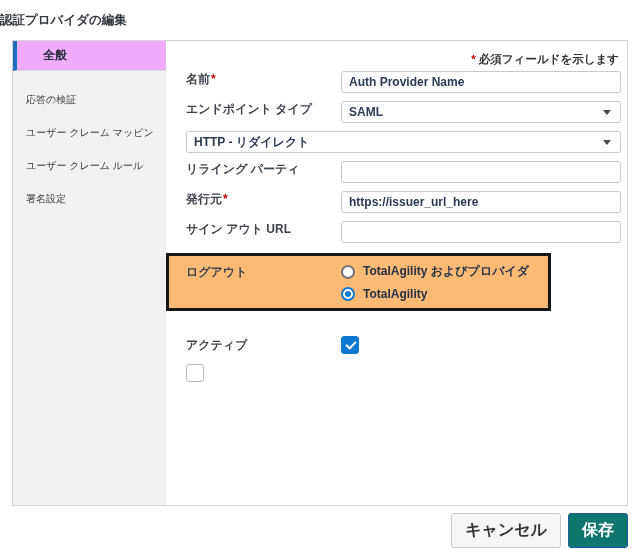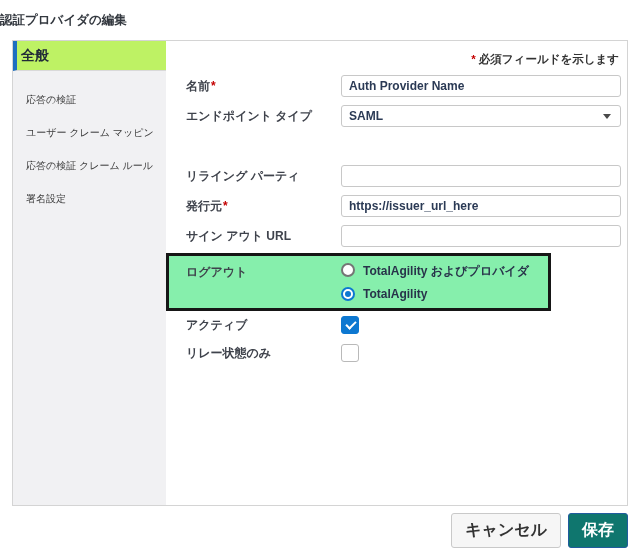--- a/index.html
+++ b/index.html
@@ -13,77 +13,77 @@
     position:absolute; left:0; top:12px;
     font-size:12.5px; font-weight:bold; color:#33383f;
   }
   .panel {
     position:absolute; left:12px; top:40px; width:616px; height:466px;
     border:1px solid #d4d4d4; background:#fff; display:flex;
   }
   
   .leftcol { width:153px; display:flex; flex-direction:column; flex-shrink:0; }
   .tab-selected {
-    height:30px; background:#bef264; border-left:4px solid #1d6fc0;
+    height:30px; background:#f0abfc; border-left:4px solid #1d6fc0;
     border-bottom:1px solid #d9d9d9; display:flex; align-items:center;
-    padding-left:4px; font-size:14px; font-weight:bold; color:#222b38;
+    padding-left:26px; font-size:12px; font-weight:bold; color:#222b38;
     cursor:default;
   }
   .sidebar { flex:1; background:#f1f1f3; padding-top:12px; }
   .side-item {
     height:33px; display:flex; align-items:center; padding-left:13px;
     font-size:10px; font-weight:400; color:#3c3c3c;
     white-space:nowrap; overflow:hidden; cursor:pointer;
   }
   
   .content { flex:1; position:relative; padding:6px 6px 0 0; }
   .req-note {
     height:24px; display:flex; justify-content:flex-end; align-items:center;
     font-size:11.5px; font-weight:600; color:#323232; padding-right:2px;
   }
   .req-note .star { color:#c40000; font-weight:bold; margin-right:3px; }
   .form { padding-left:20px; }
-  .row { display:flex; align-items:center; height:30px; }
+  .row { display:flex; align-items:flex-start; height:30px; }
   .lbl {
     width:155px; flex-shrink:0; font-size:12px; font-weight:600; color:#3f434c;
     white-space:nowrap;
   }
   .req { color:#c40000; font-weight:bold; margin-left:1px; }
   .txt, .sel {
     flex:1; height:22px; border:1px solid #c8c8c8; border-radius:3px;
     background:#fff; font-family:inherit;
     font-size:12px; font-weight:600; color:#2b3a55; padding:4px 7px;
   }
   .txt { outline:none; }
   .sel { display:flex; align-items:center; justify-content:space-between; cursor:pointer; }
   .arrow {
     width:0; height:0; border-left:4px solid transparent; border-right:4px solid transparent;
     border-top:5px solid #4a4a4a; margin-right:2px;
   }
   
   .logout-box {
     margin-top:2px; margin-left:0; width:385px; border:3px solid #161616;
-    display:flex; padding:5px 0 7px 17px; background:#86efac;
+    display:flex; padding:5px 0 7px 17px; background:#fdba74;
   }
   .logout-box .lbl { padding-top:3px; }
   .radio-col { display:flex; flex-direction:column; gap:7px; padding-top:2px; }
-  .radio-row { display:flex; cursor:pointer; }
+  .radio-row { display:flex; align-items:center; cursor:pointer; }
   .radio {
     width:14px; height:14px; border-radius:50%; border:2px solid #757575;
     background:#fff; flex-shrink:0;
   }
   .radio.selected {
     border-color:#0d78d1; display:flex; align-items:center; justify-content:center;
   }
   .radio.selected::after {
     content:""; width:6px; height:6px; border-radius:50%; background:#0d78d1;
   }
   .radio-label { font-size:12px; font-weight:600; color:#28334a; margin-left:8px; white-space:nowrap; }
   
-  .check-rows { margin-top:0;font-family:Liberation Mono, monospace; }
+  .check-rows { margin-top:20px;font-family:Liberation Mono, monospace; }
   .crow { display:flex; align-items:center; height:28px; }
   .cbx {
     width:18px; height:18px; border-radius:3px; border:1px solid #b9b9b9;
     background:#fff; position:relative; cursor:pointer; flex-shrink:0;
   }
   .cbx.checked { background:#0d78d1; border-color:#0d78d1; }
   .cbx.checked::after {
     content:""; position:absolute; left:4px; top:4px; width:8px; height:4px;
     border-left:2px solid #fff; border-bottom:2px solid #fff;
     transform:rotate(-45deg);
@@ -104,21 +104,21 @@
 
 <div class="page-title">認証プロバイダの編集</div>
 
 <div class="panel">
 
   <div class="leftcol">
     <div class="tab-selected">全般</div>
     <div class="sidebar">
       <div class="side-item">応答の検証</div>
       <div class="side-item">ユーザー クレーム マッピン</div>
-      <div class="side-item">応答の検証 クレーム ルール</div>
+      <div class="side-item">ユーザー クレーム ルール</div>
       <div class="side-item">署名設定</div>
     </div>
   </div>
 
   <div class="content">
     <div class="req-note">
       <span class="star">*</span>
       <span>必須フィールドを示します</span>
     </div>
 
@@ -131,20 +131,24 @@
       <div class="row">
         <span class="lbl"><span>エンドポイント タイプ</span></span>
         <div class="sel">
           <span>SAML</span>
           <span class="arrow"></span>
         </div>
       </div>
 
 
       <div class="row">
+        <div class="sel">
+          <span>HTTP - リダイレクト</span>
+          <span class="arrow"></span>
+        </div>
       </div>
 
 
       <div class="row">
         <span class="lbl"><span>リライング パーティ</span></span>
         <input class="txt" value="" style="">
       </div>
 
       <div class="row">
         <span class="lbl"><span>発行元</span><span class="req">*</span></span>
@@ -170,21 +174,20 @@
         </div>
       </div>
     </div>
 
     <div class="check-rows" style="padding-left:20px;">
       <div class="crow">
         <span class="lbl">アクティブ</span>
         <span class="cbx checked"></span>
       </div>
       <div class="crow">
-        <span class="lbl">リレー状態のみ</span>
         <span class="cbx"></span>
       </div>
     </div>
   </div>
 </div>
 
 <div class="footer">
   <button class="btn btn-cancel">キャンセル</button>
   <button class="btn btn-save">保存</button>
 </div>

